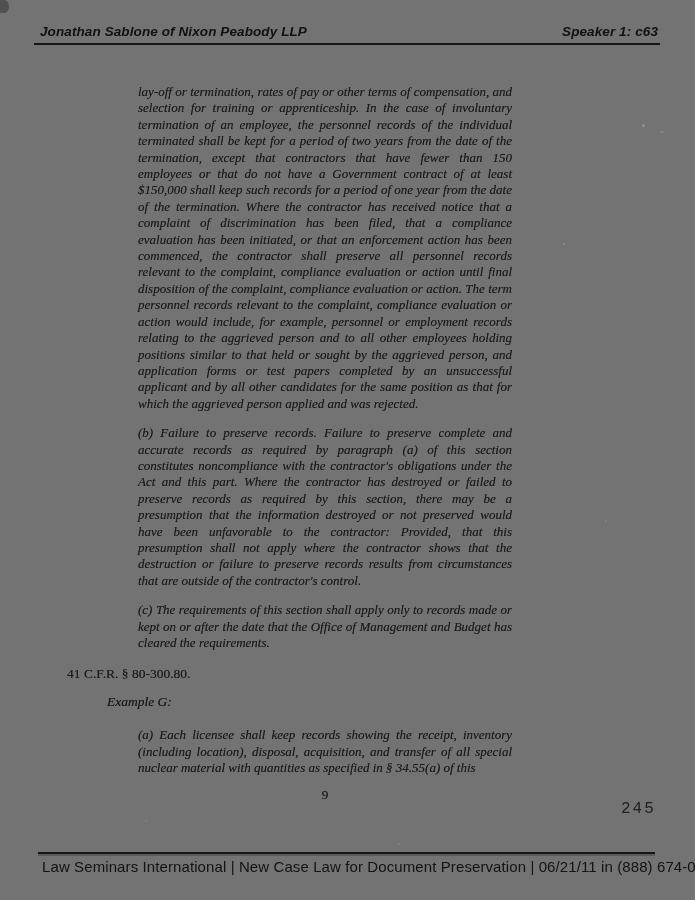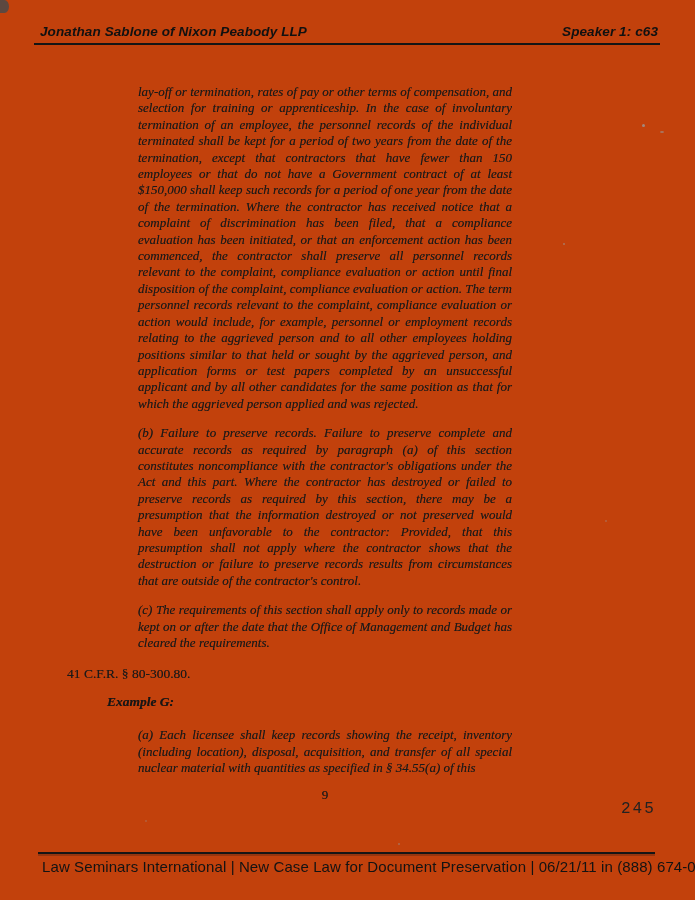--- a/index.html
+++ b/index.html
@@ -1,18 +1,18 @@
 <!DOCTYPE html>
 <html><head>
 <meta charset="utf-8">
 <style>
   html, body { margin:0; padding:0; background:#e8e8e8; }
   .page {
     position:relative; width:695px; height:900px; margin:0 auto;
-    background:#c2410c; overflow:hidden;
+    background:#737373; overflow:hidden;
     font-family:"Liberation Serif", serif; color:#1c1c1c;
   }
 
   
   .hdr {
     position:absolute; top:24px; font-family:"Liberation Sans", sans-serif;
     font-weight:bold; font-style:italic; font-size:13.5px; color:#111;
     letter-spacing:0.1px; white-space:nowrap;
   }
   .hdr-left  { left:40px; }
@@ -27,21 +27,21 @@
     text-shadow:0 0 0.4px rgba(20,20,20,0.55);
     font-style:italic;
   }
   .quote p:last-child { margin-bottom:0; }
   .para-c { margin-bottom:14px !important; }
   .citation {
     margin:0 0 12px 0; font-size:13.5px; line-height:17px; color:#1a1a1a;
     text-shadow:0 0 0.4px rgba(20,20,20,0.55);
   }
   .example-label {
-    margin:0 0 17px 40px; font-size:13.5px; font-weight:bold; font-style:italic;
+    margin:0 0 17px 40px; font-size:13.5px; font-weight:normal; font-style:italic;
     color:#161616; text-shadow:0 0 0.4px rgba(20,20,20,0.6);
   }
   .quote2 { margin-bottom:0; }
   .page-number {
     margin:10px 0 0 71px; width:374px; text-align:center; font-size:13px;
     color:#1a1a1a; text-shadow:0 0 0.4px rgba(20,20,20,0.55);
   }
 
   
   .stamp {

